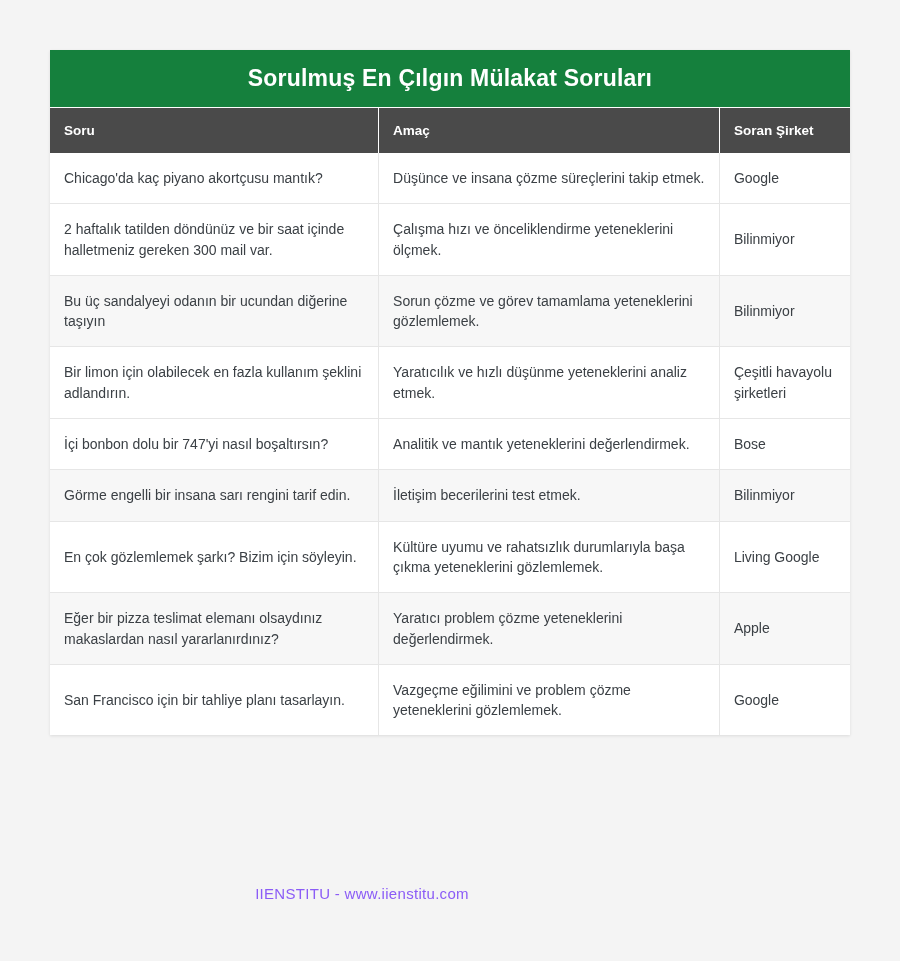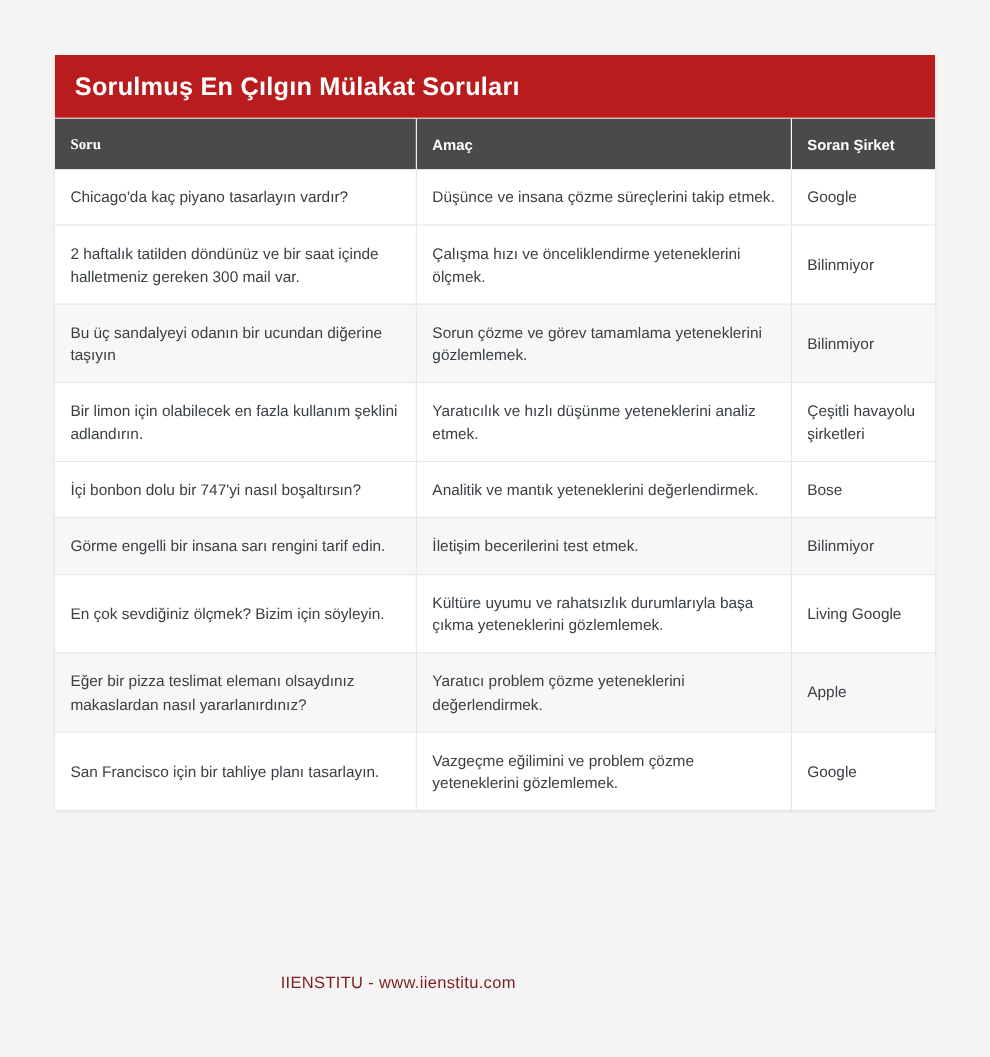--- a/index.html
+++ b/index.html
@@ -23,26 +23,27 @@
   .table-wrap {
     position: absolute;
     left: 50px;
     top: 50px;
     width: 800px;
     background: #ffffff;
     box-shadow: 0 1px 3px rgba(0,0,0,0.10);
   }
 
   .title-bar {
-    background: #b91c1c;
+    background: #15803d;
     height: 58px;
     display: flex;
     align-items: center;
     padding: 0 18px;
     border-bottom: 1px solid #ffffff;
+    justify-content: center;
   }
   .title-bar .title-text {
     color: #ffffff;
     font-size: 23px;
     font-weight: bold;
     letter-spacing: 0.2px;
   }
 
   table.data-table {
     width: 800px;
@@ -70,31 +71,31 @@
     border-bottom: 1px solid #e6e6e6;
     vertical-align: middle;
     line-height: 1.45;
   }
   table.data-table tbody td:last-child { border-right: none; }
 
   table.data-table tbody tr.odd-row td { background: #ffffff; }
   table.data-table tbody tr.even-row td { background: #f7f7f7; }
   table.data-table tbody tr:last-child td { border-bottom: none; }
 
-  .col-q   { width: 322px; font-family: Liberation Serif, serif; }
+  .col-q   { width: 322px; }
   .col-p   { width: 334px; }
   .col-c   { width: 128px; }
 
   .footer {
     position: absolute;
     left: 0;
     top: 885px;
     width: 724px;
     text-align: center;
-    color: #7f1d1d;
+    color: #8b5cf6;
     font-size: 15px;
     letter-spacing: 0.3px;
   }
 </style>
 </head>
 <body>
 
 <div class="page">
 
   <div class="table-wrap">
@@ -112,21 +113,21 @@
       <thead>
         <tr>
           <th class="col-q">Soru</th>
           <th class="col-p">Amaç</th>
           <th class="col-c">Soran Şirket</th>
         </tr>
       </thead>
       <tbody>
 
         <tr class="odd-row">
-          <td>Chicago'da kaç piyano tasarlayın vardır?</td>
+          <td>Chicago'da kaç piyano akortçusu mantık?</td>
           <td>Düşünce ve insana çözme süreçlerini takip etmek.</td>
           <td>Google</td>
         </tr>
 
 
         <tr class="odd-row">
           <td>2 haftalık tatilden döndünüz ve bir saat içinde halletmeniz gereken 300 mail var.</td>
           <td>Çalışma hızı ve önceliklendirme yeteneklerini ölçmek.</td>
           <td>Bilinmiyor</td>
         </tr>
@@ -150,21 +151,21 @@
           <td>Bose</td>
         </tr>
 
         <tr class="even-row">
           <td>Görme engelli bir insana sarı rengini tarif edin.</td>
           <td>İletişim becerilerini test etmek.</td>
           <td>Bilinmiyor</td>
         </tr>
 
         <tr class="odd-row">
-          <td>En çok sevdiğiniz ölçmek? Bizim için söyleyin.</td>
+          <td>En çok gözlemlemek şarkı? Bizim için söyleyin.</td>
           <td>Kültüre uyumu ve rahatsızlık durumlarıyla başa çıkma yeteneklerini gözlemlemek.</td>
           <td>Living Google</td>
         </tr>
 
         <tr class="even-row">
           <td>Eğer bir pizza teslimat elemanı olsaydınız makaslardan nasıl yararlanırdınız?</td>
           <td>Yaratıcı problem çözme yeteneklerini değerlendirmek.</td>
           <td>Apple</td>
         </tr>
 

